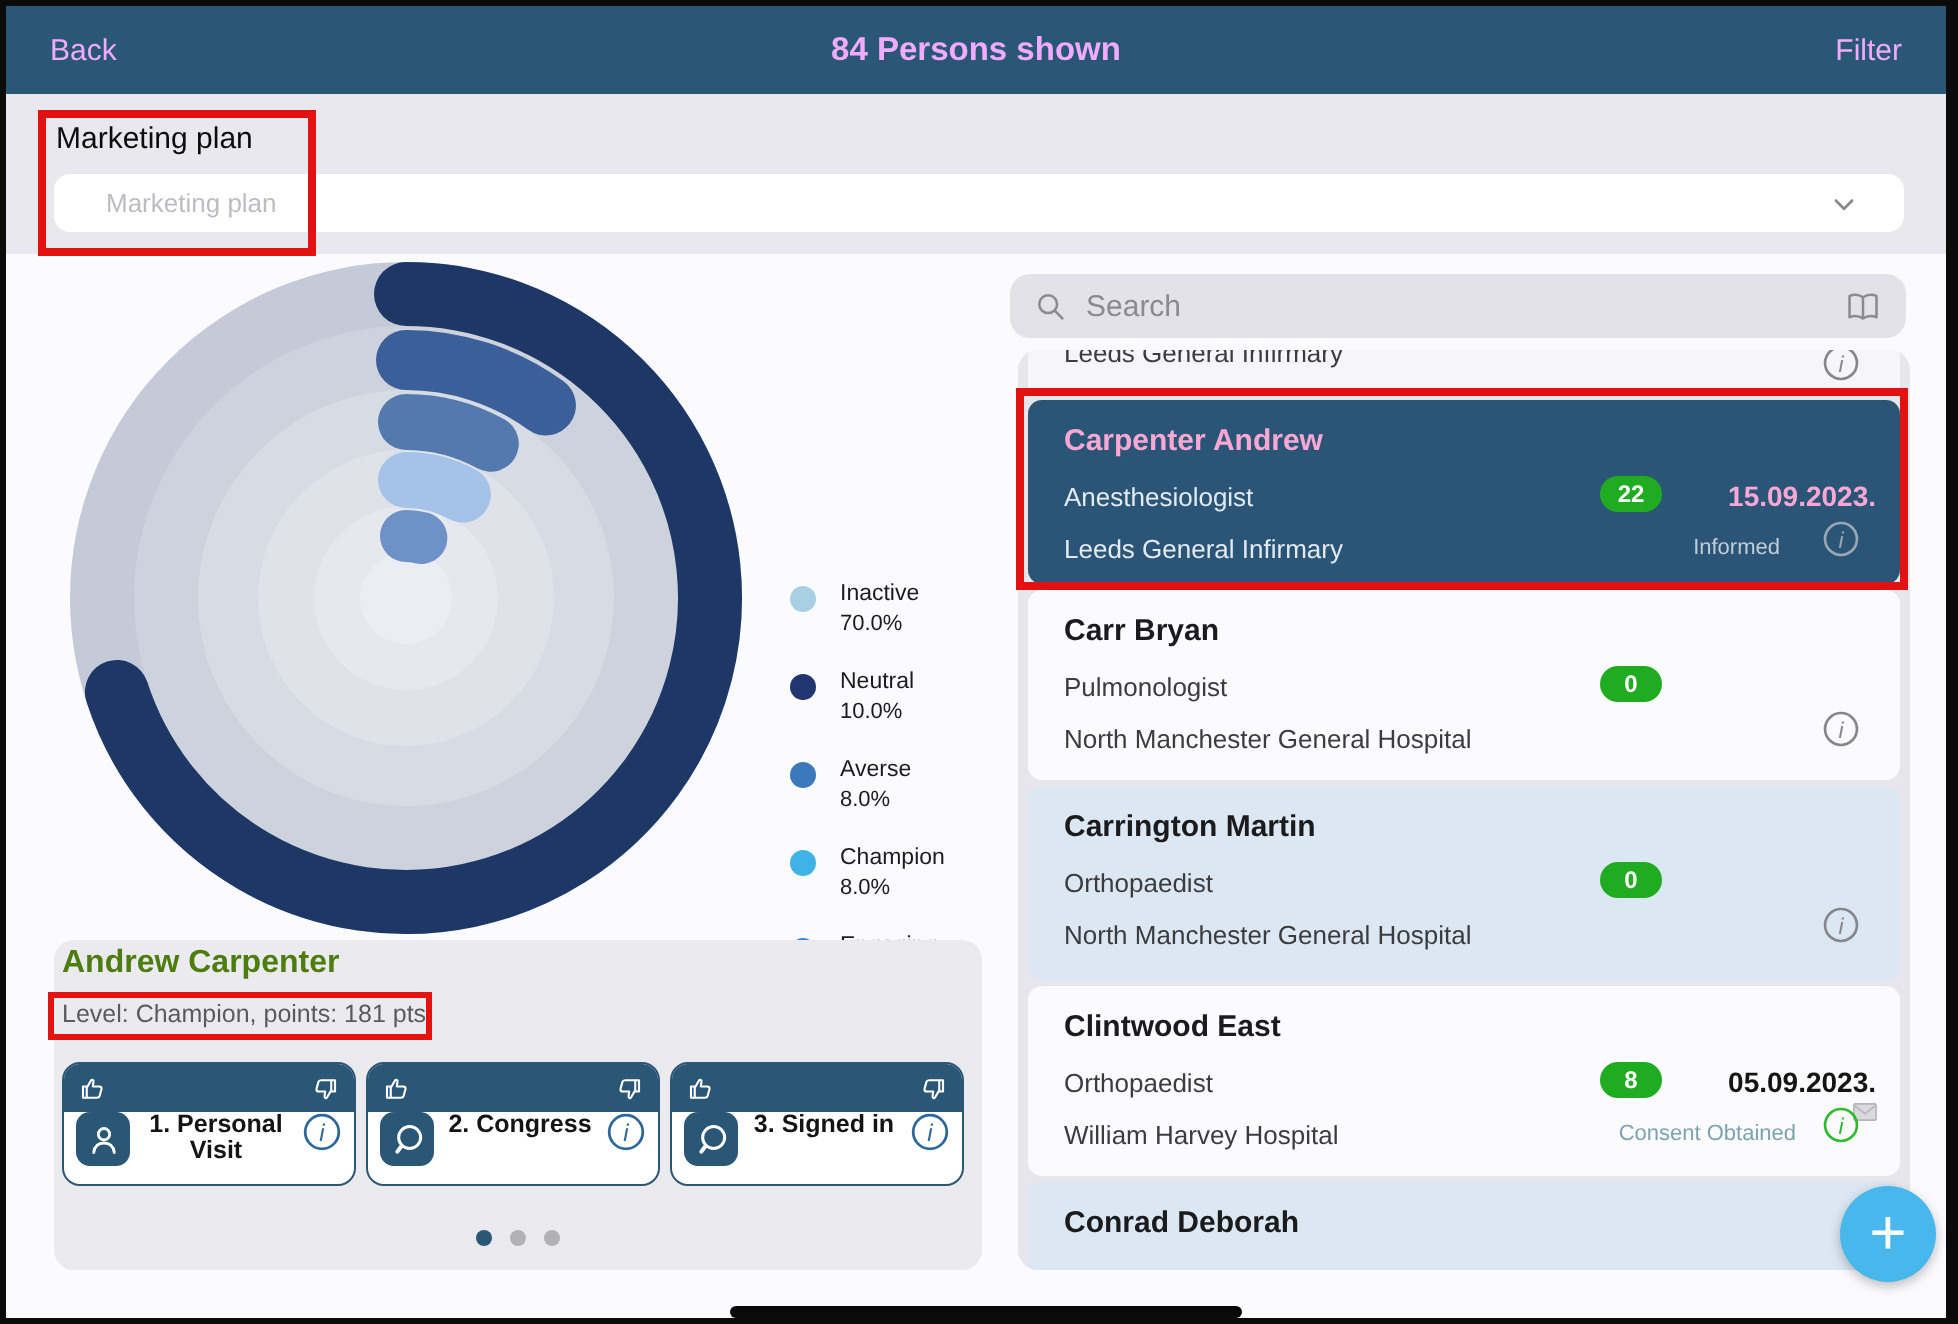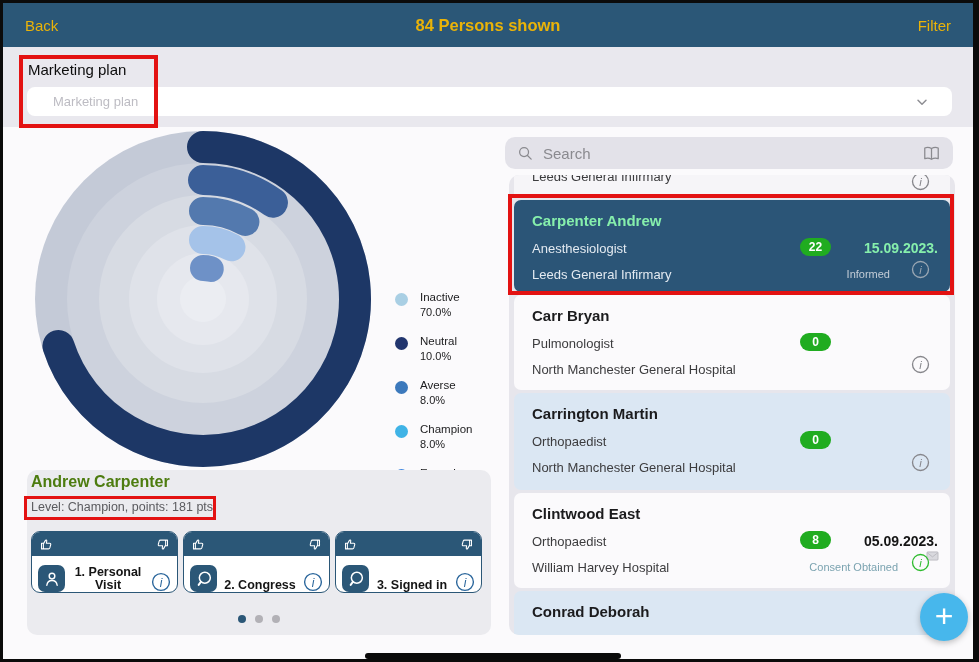--- a/index.html
+++ b/index.html
@@ -2,21 +2,21 @@
 <html><head>
 <meta charset="utf-8">
 <style>
   html,body{margin:0;padding:0;background:#444;}
   *{box-sizing:border-box;font-family:"Liberation Sans",sans-serif;}
   .frame{position:relative;width:979px;height:662px;background:#fbfafc;
          border:3px solid #0b0b0b;border-right-width:6px;overflow:hidden;}
   .abs{position:absolute;}
 
   
-  .navbar{left:0;top:0;width:970px;height:44px;background:#2b5777;color:#eab308;
+  .navbar{left:0;top:0;width:970px;height:44px;background:#2b5777;color:#f0abfc;
           display:flex;align-items:center;}
   .nav-back{position:absolute;left:22px;font-size:15px;cursor:pointer;}
   .nav-title{position:absolute;left:0;right:0;text-align:center;font-size:16.5px;font-weight:bold;}
   .nav-filter{position:absolute;right:22px;font-size:15px;cursor:pointer;}
 
   
   .filter-strip{left:0;top:44px;width:970px;height:80px;background:#e9e8ee;}
   .filter-label{left:25px;top:58px;font-size:15px;color:#0d0d0d;}
   .filter-select{left:24px;top:84px;width:925px;height:29px;background:#fff;border-radius:8px;
                  display:flex;align-items:center;cursor:pointer;}
@@ -41,21 +41,21 @@
   
   .profile-panel{left:24px;top:467px;width:464px;height:165px;background:#ebebef;border-radius:10px;}
   .profile-name{left:28px;top:470px;font-size:16px;font-weight:bold;color:#4d7c0f;}
   .profile-level{left:28px;top:497px;font-size:12.5px;color:#5a5a5e;}
 
   .card-row{left:28px;top:528px;display:flex;gap:5px;}
   .eng-card{width:147px;height:62px;background:#fff;border:1.5px solid #2b5777;border-radius:9px;
             overflow:hidden;cursor:pointer;}
   .eng-head{height:24px;background:#2b5777;display:flex;align-items:center;justify-content:space-between;
             padding:0 7px;}
-  .eng-body{height:36px;display:flex;align-items:flex-end;padding:0 6px;}
+  .eng-body{height:36px;display:flex;align-items:flex-start;padding:0 6px;}
   .eng-icon{width:27px;height:27px;background:#2b5777;border-radius:7px;display:flex;
             align-items:center;justify-content:center;flex:0 0 27px;}
   .eng-label{flex:1;text-align:center;font-size:12.5px;font-weight:bold;color:#141414;line-height:13px;
              padding:0 2px;}
   .eng-info{color:#2c679c;flex:0 0 20px;}
 
   .dots{left:24px;top:612px;width:464px;display:flex;justify-content:center;gap:9px;}
   .dot{width:8px;height:8px;border-radius:50%;background:#b2b1b6;cursor:pointer;}
   .dot.active{background:#2b5777;}
 
@@ -80,21 +80,21 @@
 
   .p-name{position:absolute;left:18px;top:12px;font-size:15px;font-weight:bold;color:#1b1b1d;}
   .p-spec{position:absolute;left:18px;top:41px;font-size:13px;color:#3c3c3e;}
   .p-hosp{position:absolute;left:18px;top:67px;font-size:13px;color:#3c3c3e;}
   .p-badge{position:absolute;left:286px;top:38px;min-width:31px;height:18px;background:#20ac20;
            border-radius:10px;color:#fff;font-size:12px;font-weight:bold;display:flex;
            align-items:center;justify-content:center;padding:0 6px;text-align:right;}
   .p-date{position:absolute;right:12px;top:40px;font-size:14px;font-weight:bold;color:#151515;}
   .p-info{position:absolute;right:20px;top:60px;color:#86868b;}
   .p-status{position:absolute;right:52px;top:68px;font-size:11px;color:#7ba3b0;}
-  .row-sel .p-name,.row-sel .p-date{color:#86efac;}
+  .row-sel .p-name,.row-sel .p-date{color:#f9a8d4;}
   .row-sel .p-spec,.row-sel .p-hosp{color:#e3eaf1;}
   .row-sel .p-status{color:#c3cdd7;right:60px;}
   .row-sel .p-info{color:#9aa7b3;}
   .row3 .p-info{color:#2fbb2f;}
   .envelope{position:absolute;right:8px;top:56px;color:#bdbdc2;}
 
   
   .fab{left:917px;top:590px;width:48px;height:48px;border-radius:50%;background:#47b7ec;color:#fff;
        display:flex;align-items:center;justify-content:center;font-size:32px;font-weight:300;
        box-shadow:0 2px 6px rgba(0,0,0,.25);cursor:pointer;line-height:0;padding-bottom:3px;}

